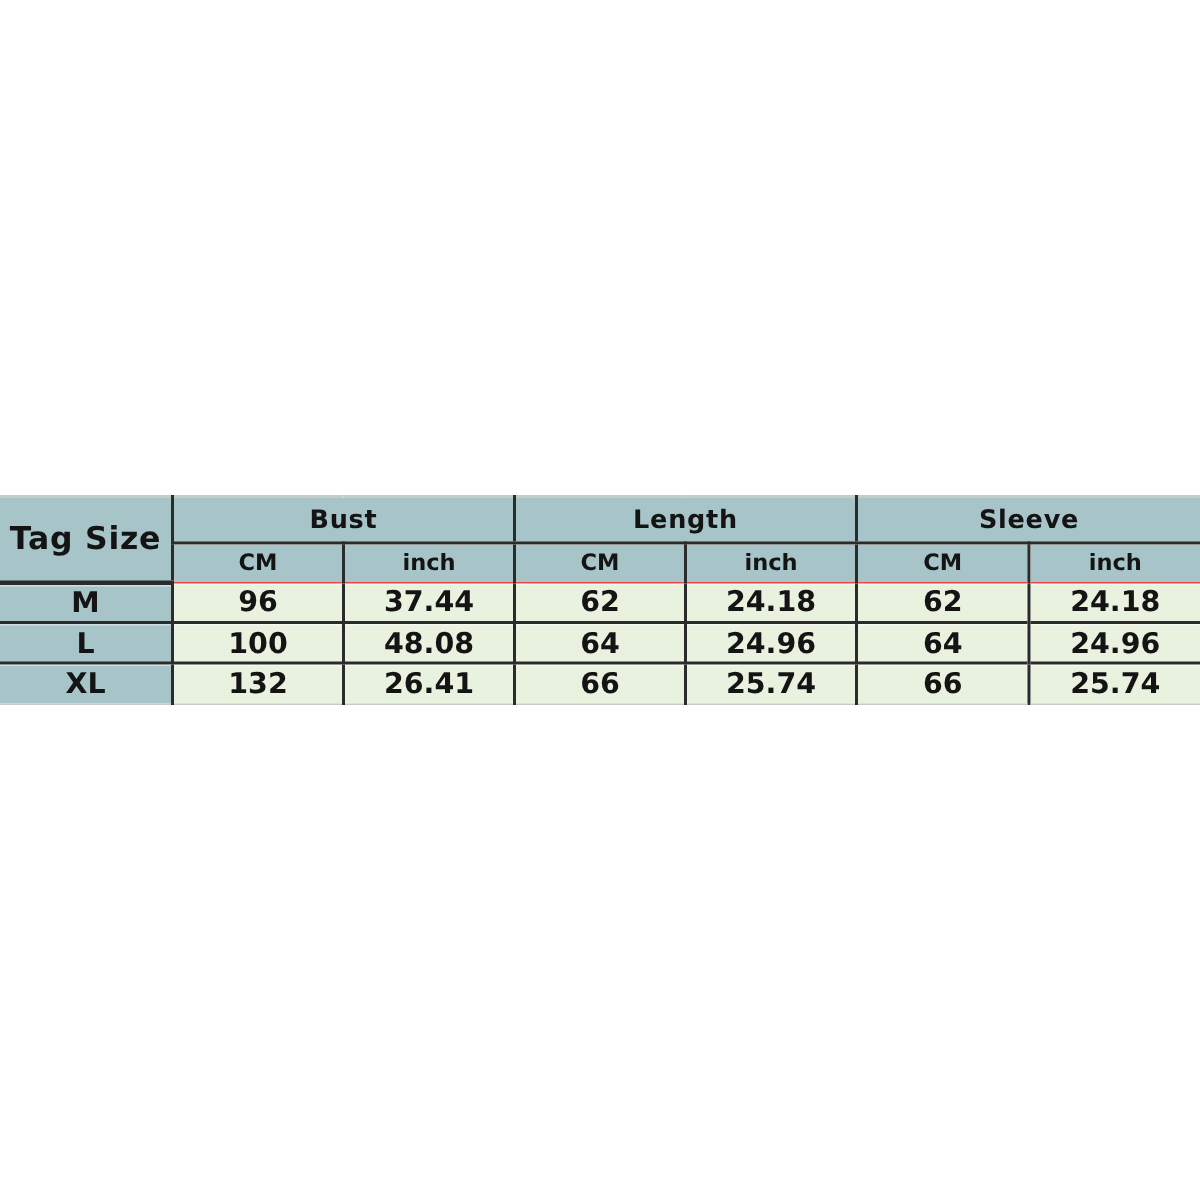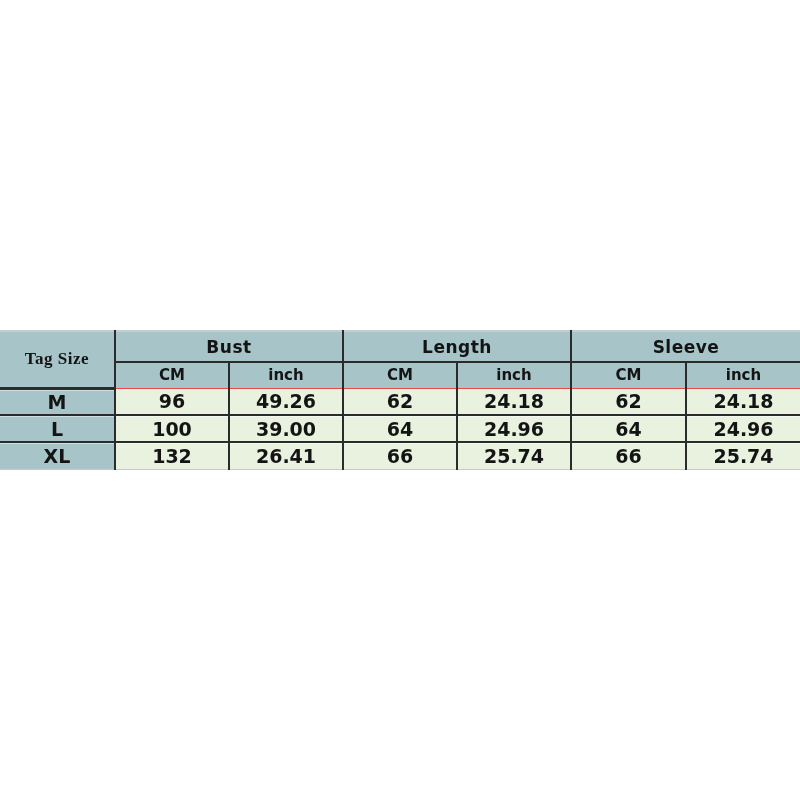--- a/index.html
+++ b/index.html
@@ -46,24 +46,23 @@
     box-shadow: inset 0 1px 0 rgba(255,255,255,0.55);
   }
   .size-chart tbody th {
     box-shadow: inset 0 1px 0 rgba(255,255,255,0.45);
   }
   .row-group { height: 31px; }
   .row-units { height: 26px; }
   .row-data  { height: 27px; }
 
   .corner-cell {
-    font-size: 17px;
+    font-size: 21px;
     letter-spacing: 0.5px;
     border-bottom: 3px solid #2b2b2b;
-    font-family: Liberation Serif, serif;
   }
   .group-cell {
     font-size: 17px;
     letter-spacing: 0.5px;
     border-left: 2px solid #2b2b2b;
     border-bottom: 2px solid #2b2b2b;
   }
   .unit-cell {
     font-size: 15px;
     border-left: 2px solid #2b2b2b;
@@ -108,30 +107,30 @@
         <th class="unit-cell">CM</th>
         <th class="unit-cell">inch</th>
         <th class="unit-cell">CM</th>
         <th class="unit-cell">inch</th>
       </tr>
     </thead>
     <tbody>
       <tr class="row-data">
         <th class="size-cell">M</th>
         <td class="value-cell">96</td>
-        <td class="value-cell">49.26</td>
+        <td class="value-cell">37.44</td>
         <td class="value-cell">62</td>
         <td class="value-cell">24.18</td>
         <td class="value-cell">62</td>
         <td class="value-cell">24.18</td>
       </tr>
       <tr class="row-data">
         <th class="size-cell">L</th>
         <td class="value-cell">100</td>
-        <td class="value-cell">39.00</td>
+        <td class="value-cell">48.08</td>
         <td class="value-cell">64</td>
         <td class="value-cell">24.96</td>
         <td class="value-cell">64</td>
         <td class="value-cell">24.96</td>
       </tr>
       <tr class="row-data">
         <th class="size-cell">XL</th>
         <td class="value-cell">132</td>
         <td class="value-cell">26.41</td>
         <td class="value-cell">66</td>

